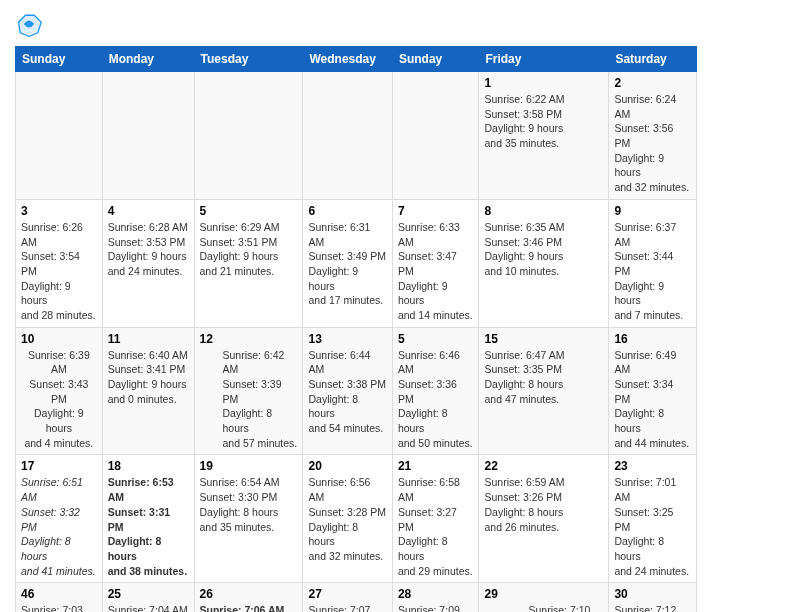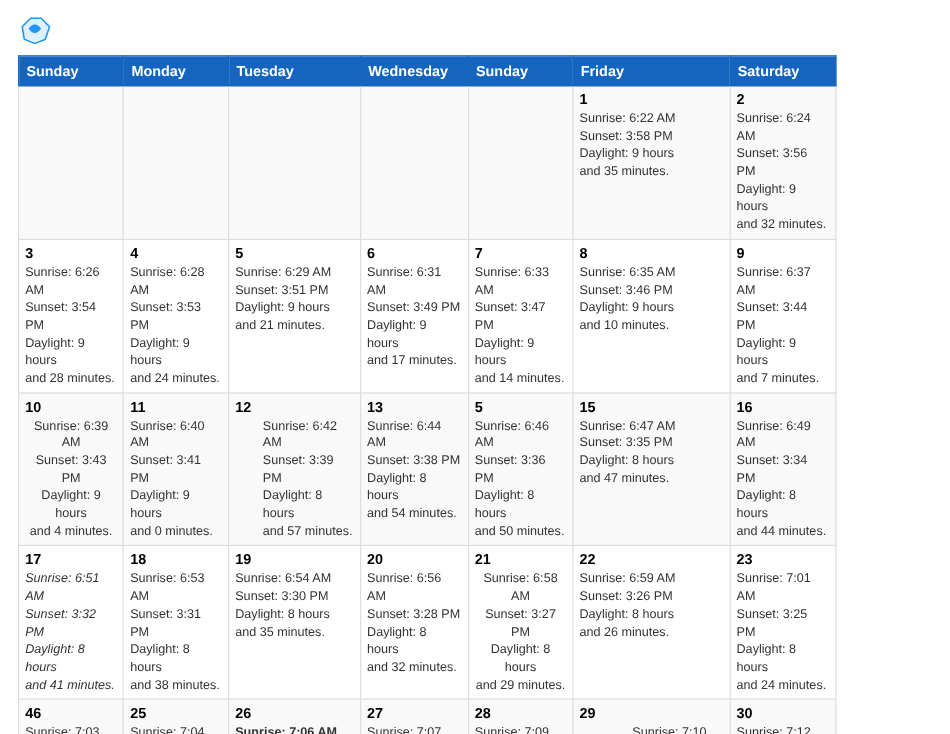--- a/index.html
+++ b/index.html
@@ -251,42 +251,42 @@
         <tr>
           <td>
             <div class="day-number">17</div>
             <div class="day-info" style="white-space: pre-line; font-style: italic;">Sunrise: 6:51 AM
 Sunset: 3:32 PM
 Daylight: 8 hours
 and 41 minutes.</div>
           </td>
           <td>
             <div class="day-number">18</div>
-            <div class="day-info" style="white-space: pre-line;">Sunrise: 6:53 AM
+            <div class="day-info" style="white-space: pre-line; font-weight: bold;">Sunrise: 6:53 AM
 Sunset: 3:31 PM
 Daylight: 8 hours
 and 38 minutes.</div>
           </td>
           <td>
             <div class="day-number">19</div>
             <div class="day-info" style="white-space: pre-line;">Sunrise: 6:54 AM
 Sunset: 3:30 PM
 Daylight: 8 hours
 and 35 minutes.</div>
           </td>
           <td>
             <div class="day-number">20</div>
             <div class="day-info" style="white-space: pre-line;">Sunrise: 6:56 AM
 Sunset: 3:28 PM
 Daylight: 8 hours
 and 32 minutes.</div>
           </td>
           <td>
             <div class="day-number">21</div>
-            <div class="day-info" style="white-space: pre-line; text-align: center;">Sunrise: 6:58 AM
+            <div class="day-info" style="white-space: pre-line;">Sunrise: 6:58 AM
 Sunset: 3:27 PM
 Daylight: 8 hours
 and 29 minutes.</div>
           </td>
           <td>
             <div class="day-number">22</div>
             <div class="day-info" style="white-space: pre-line;">Sunrise: 6:59 AM
 Sunset: 3:26 PM
 Daylight: 8 hours
 and 26 minutes.</div>

